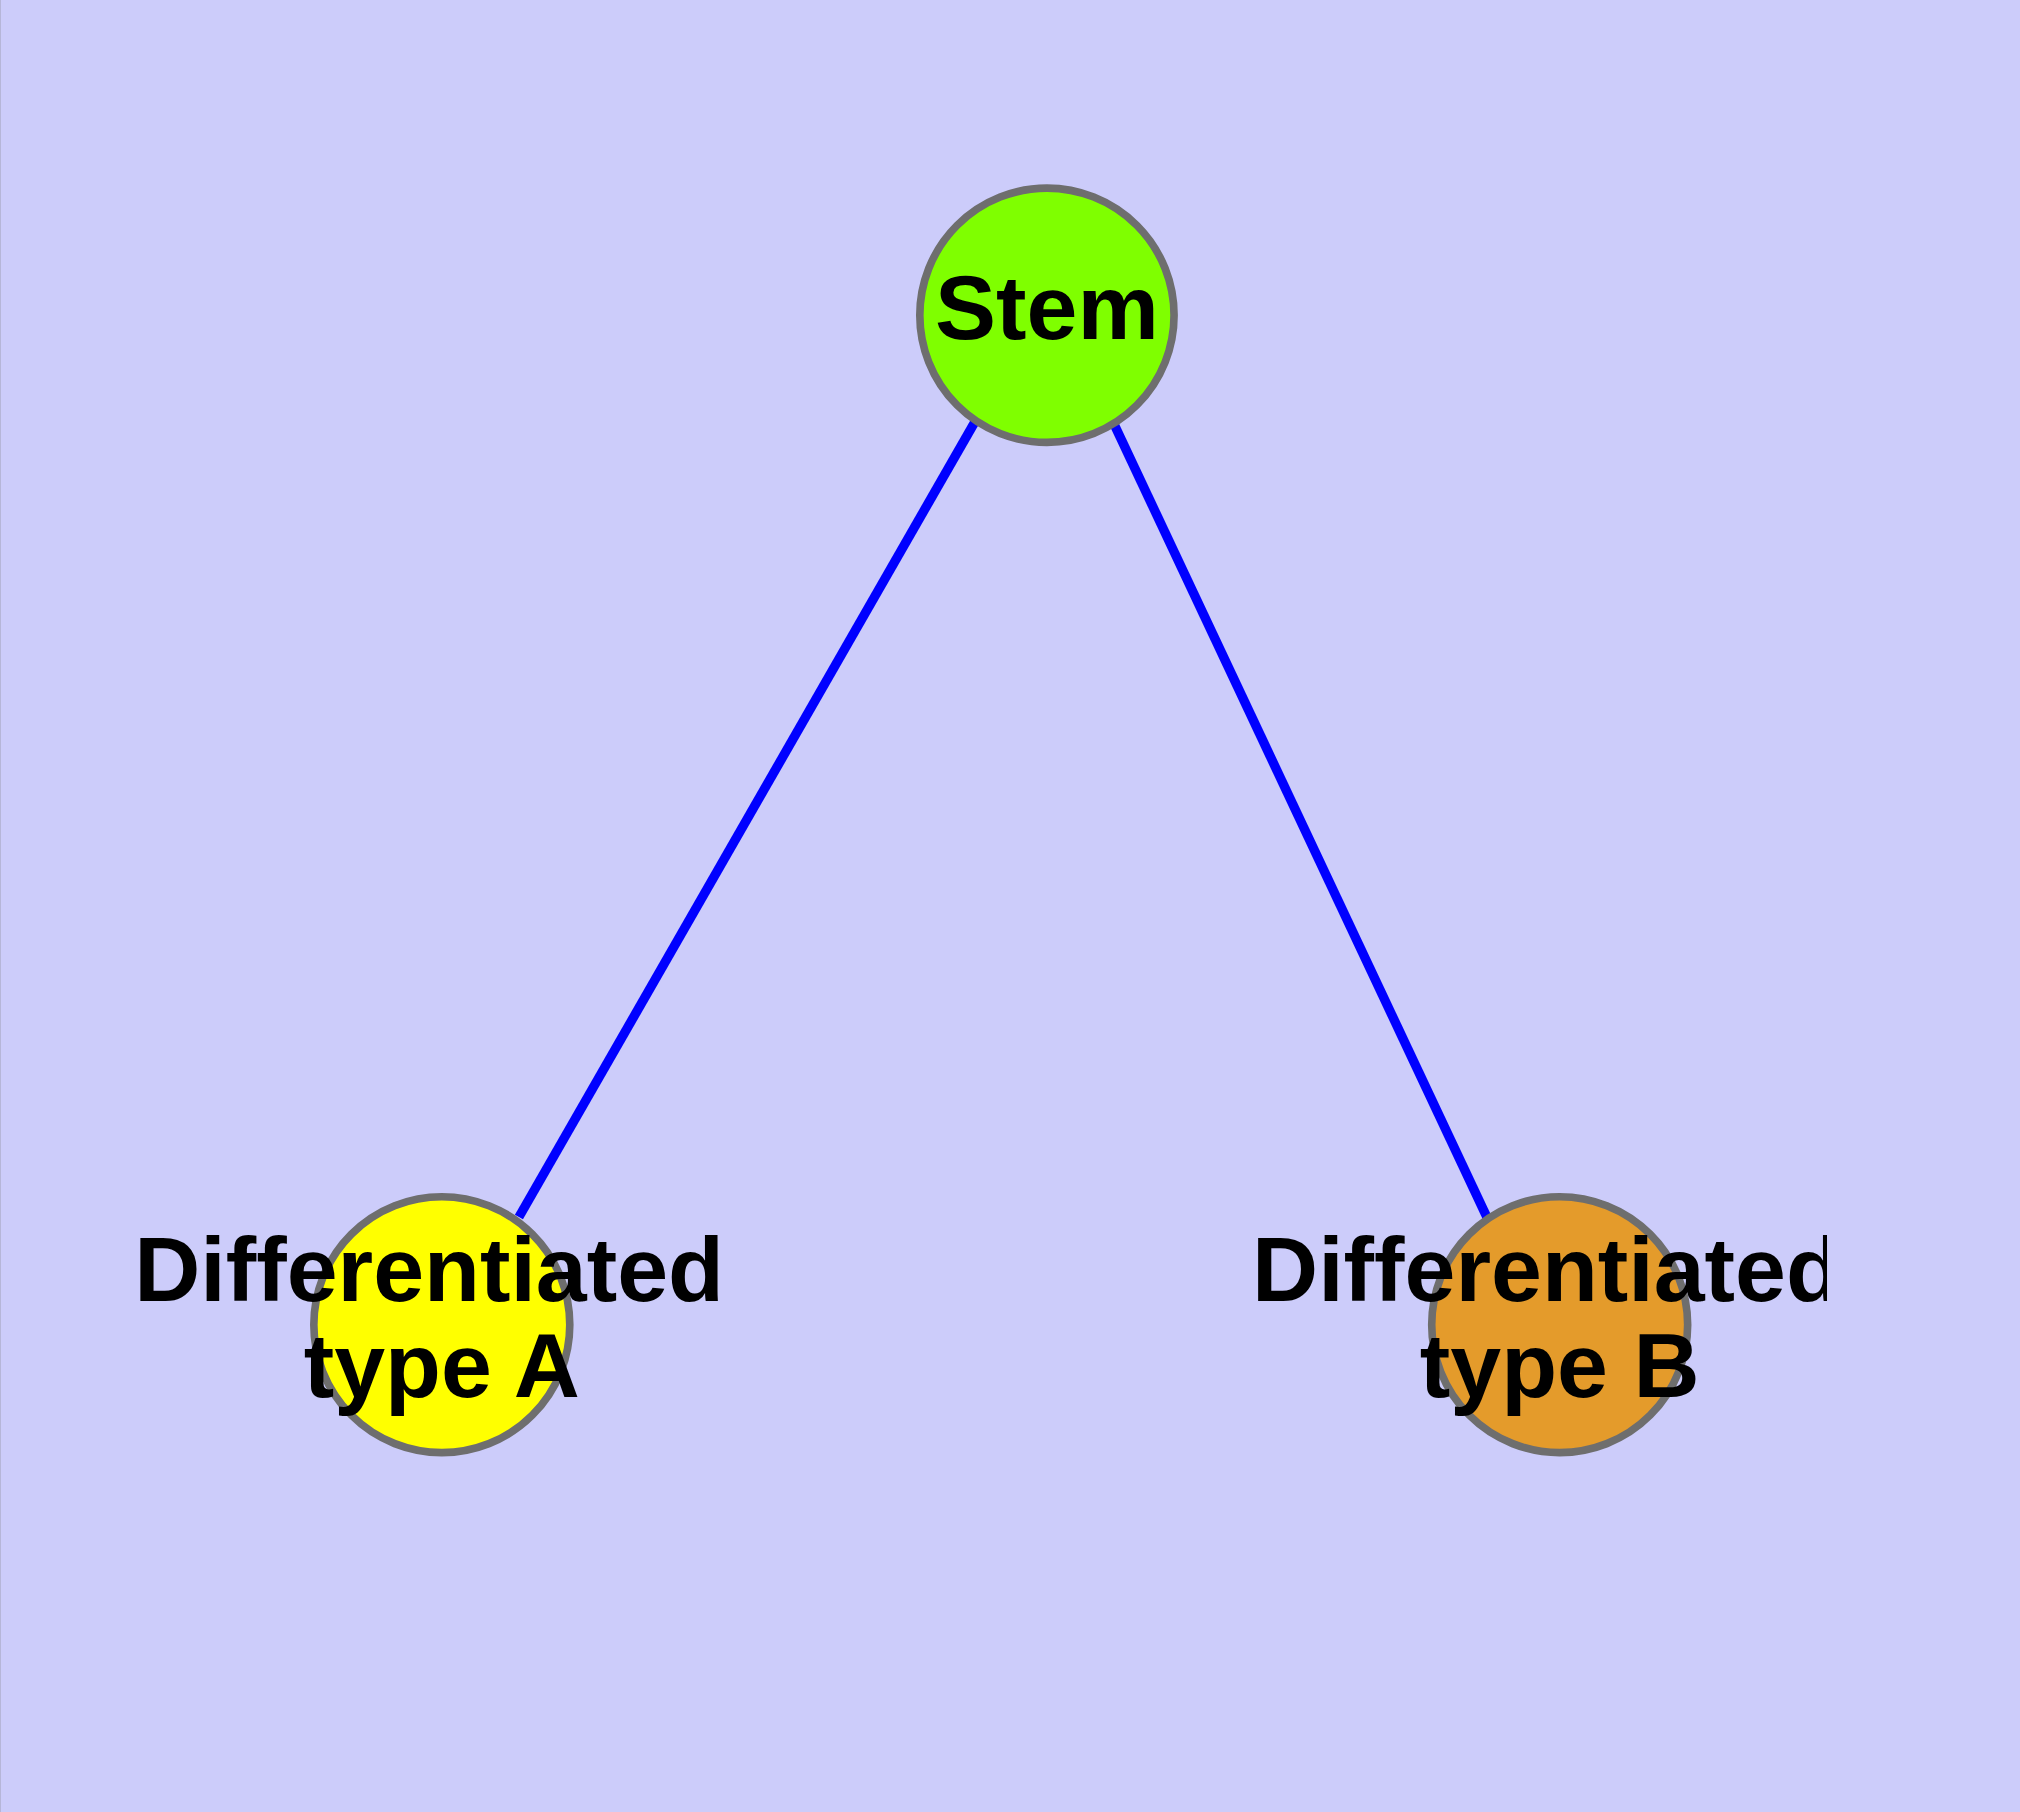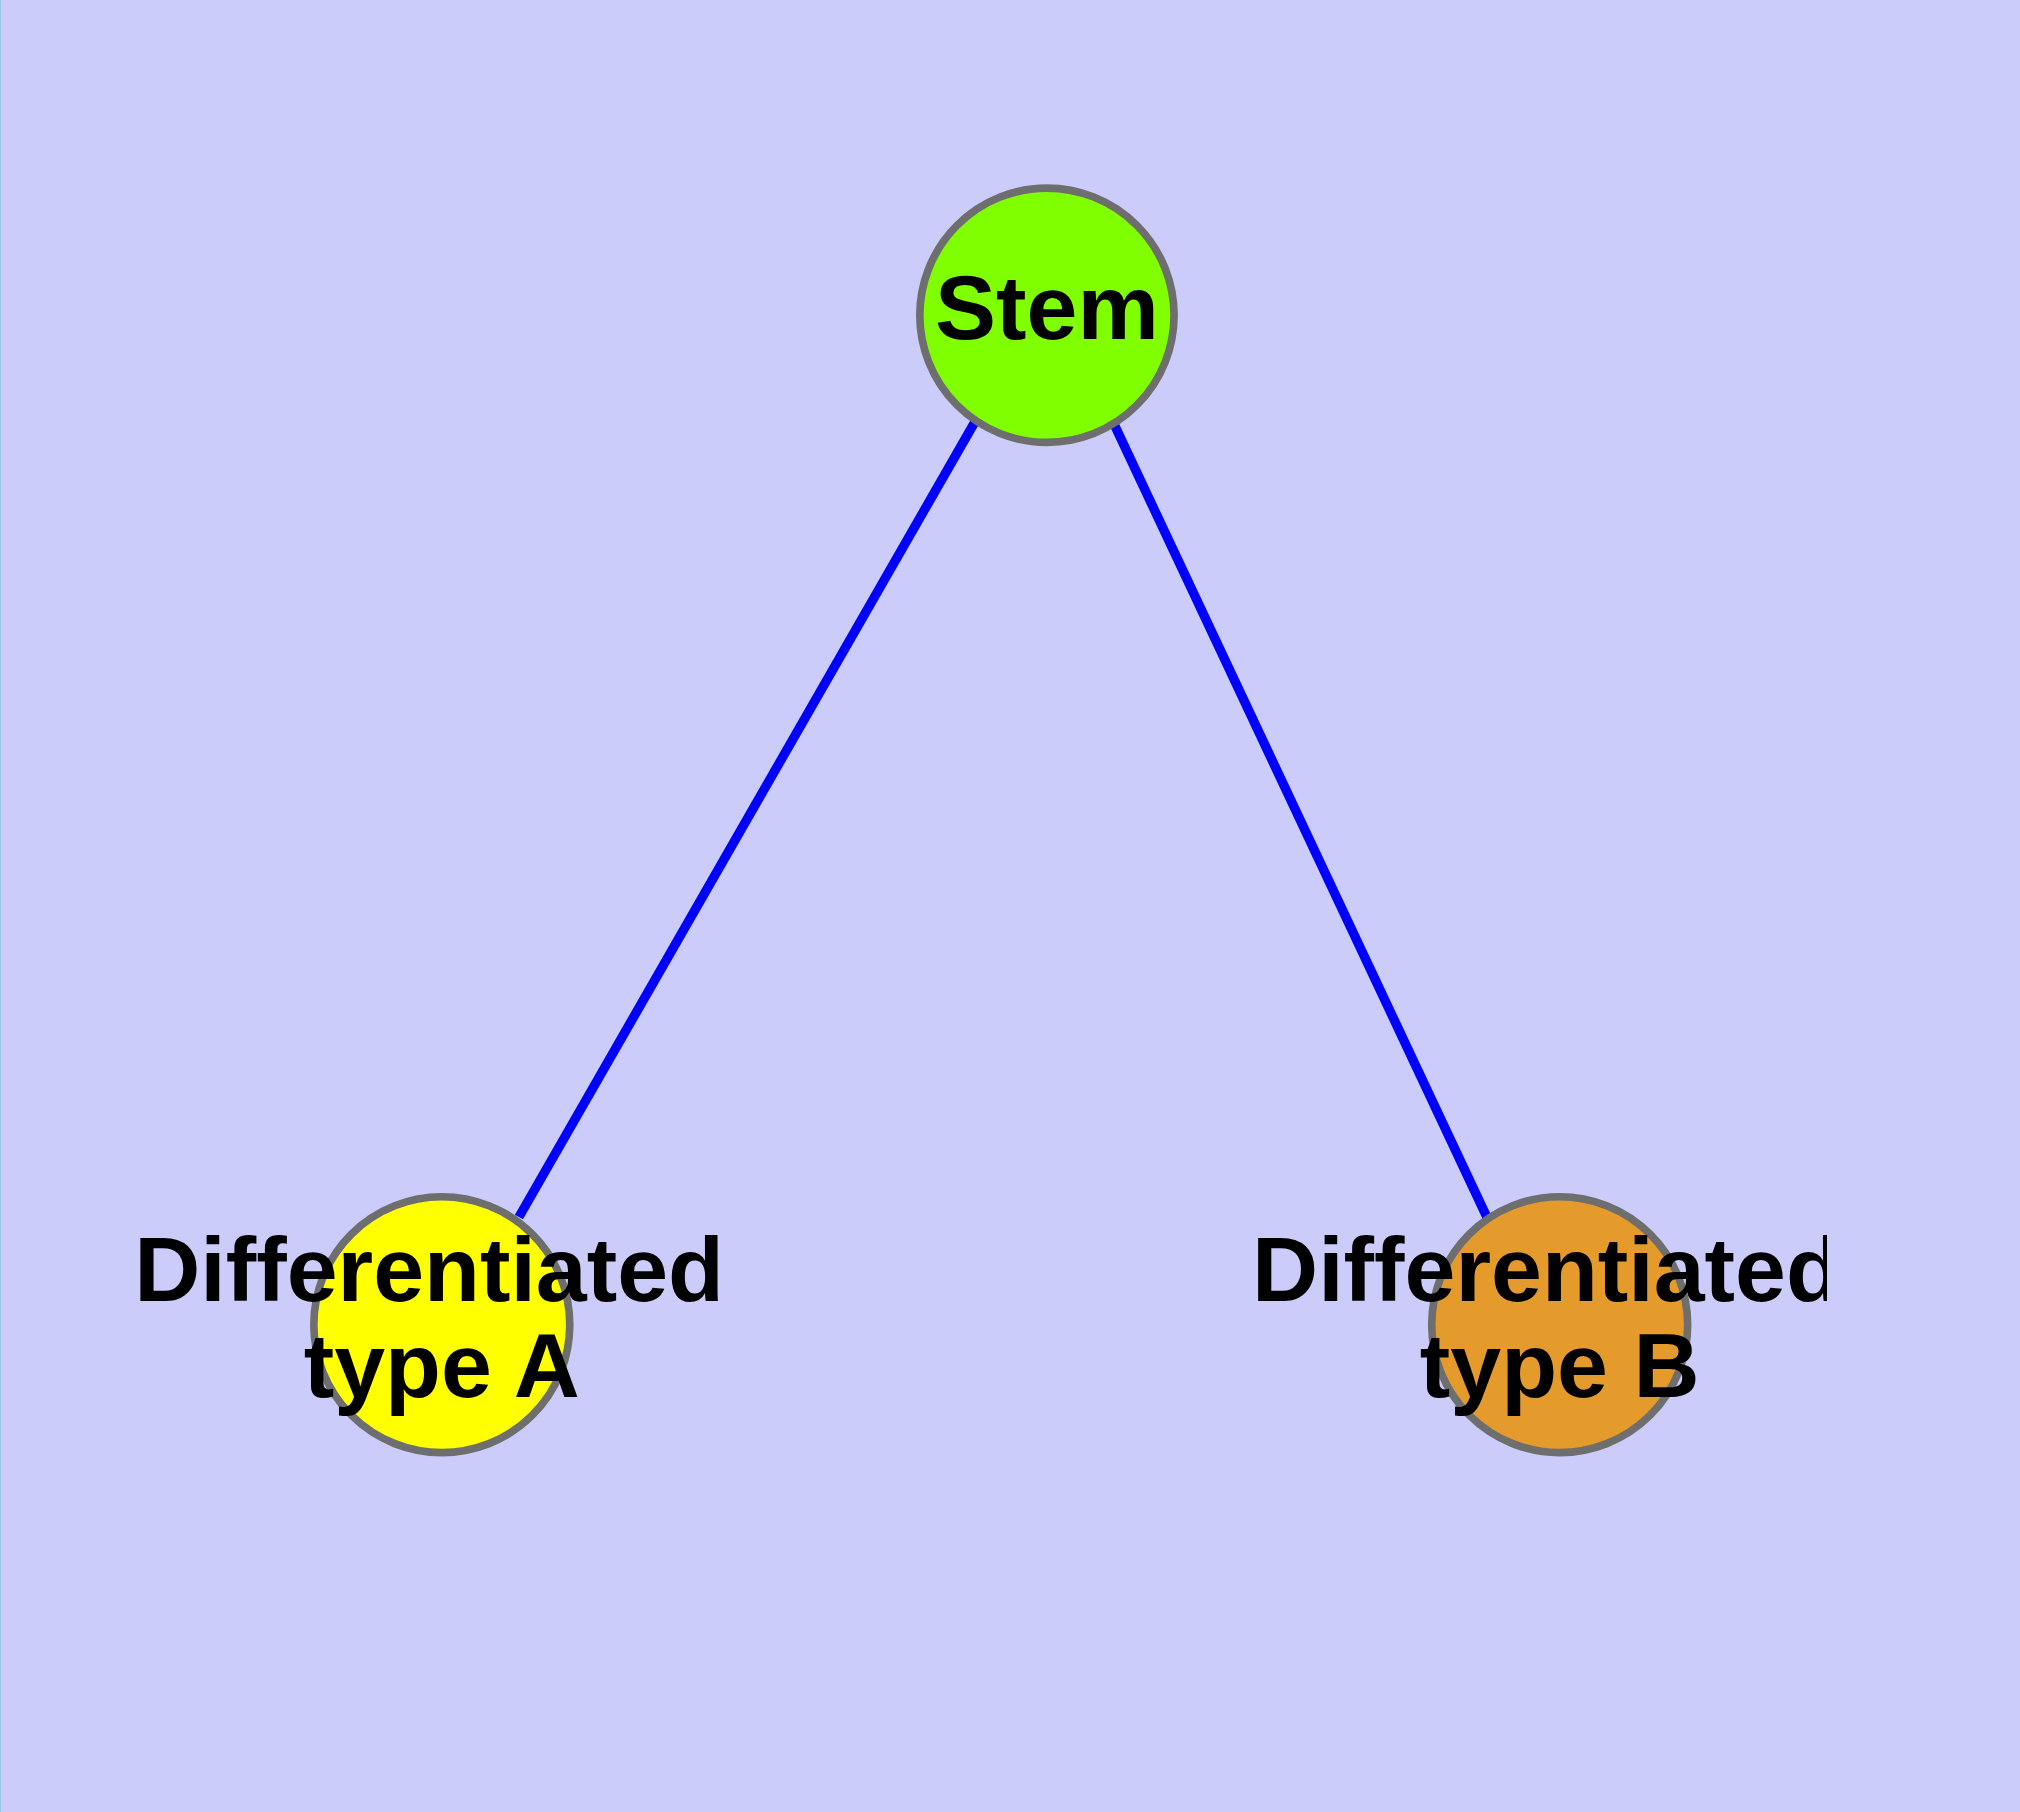--- a/index.html
+++ b/index.html
@@ -8,21 +8,21 @@
     padding: 0;
     background: #ccccfa;
   }
   body {
     font-family: "Liberation Sans", sans-serif;
   }
   #canvas {
     position: relative;
     width: 1827px;
     height: 1812px;
-    background: #14b8a6;
+    background: #737373;
     overflow: hidden;
   }
   #graph-svg {
     position: absolute;
     top: 0;
     left: 0;
     width: 2021px;
     height: 1812px;
     display: block;
   }

